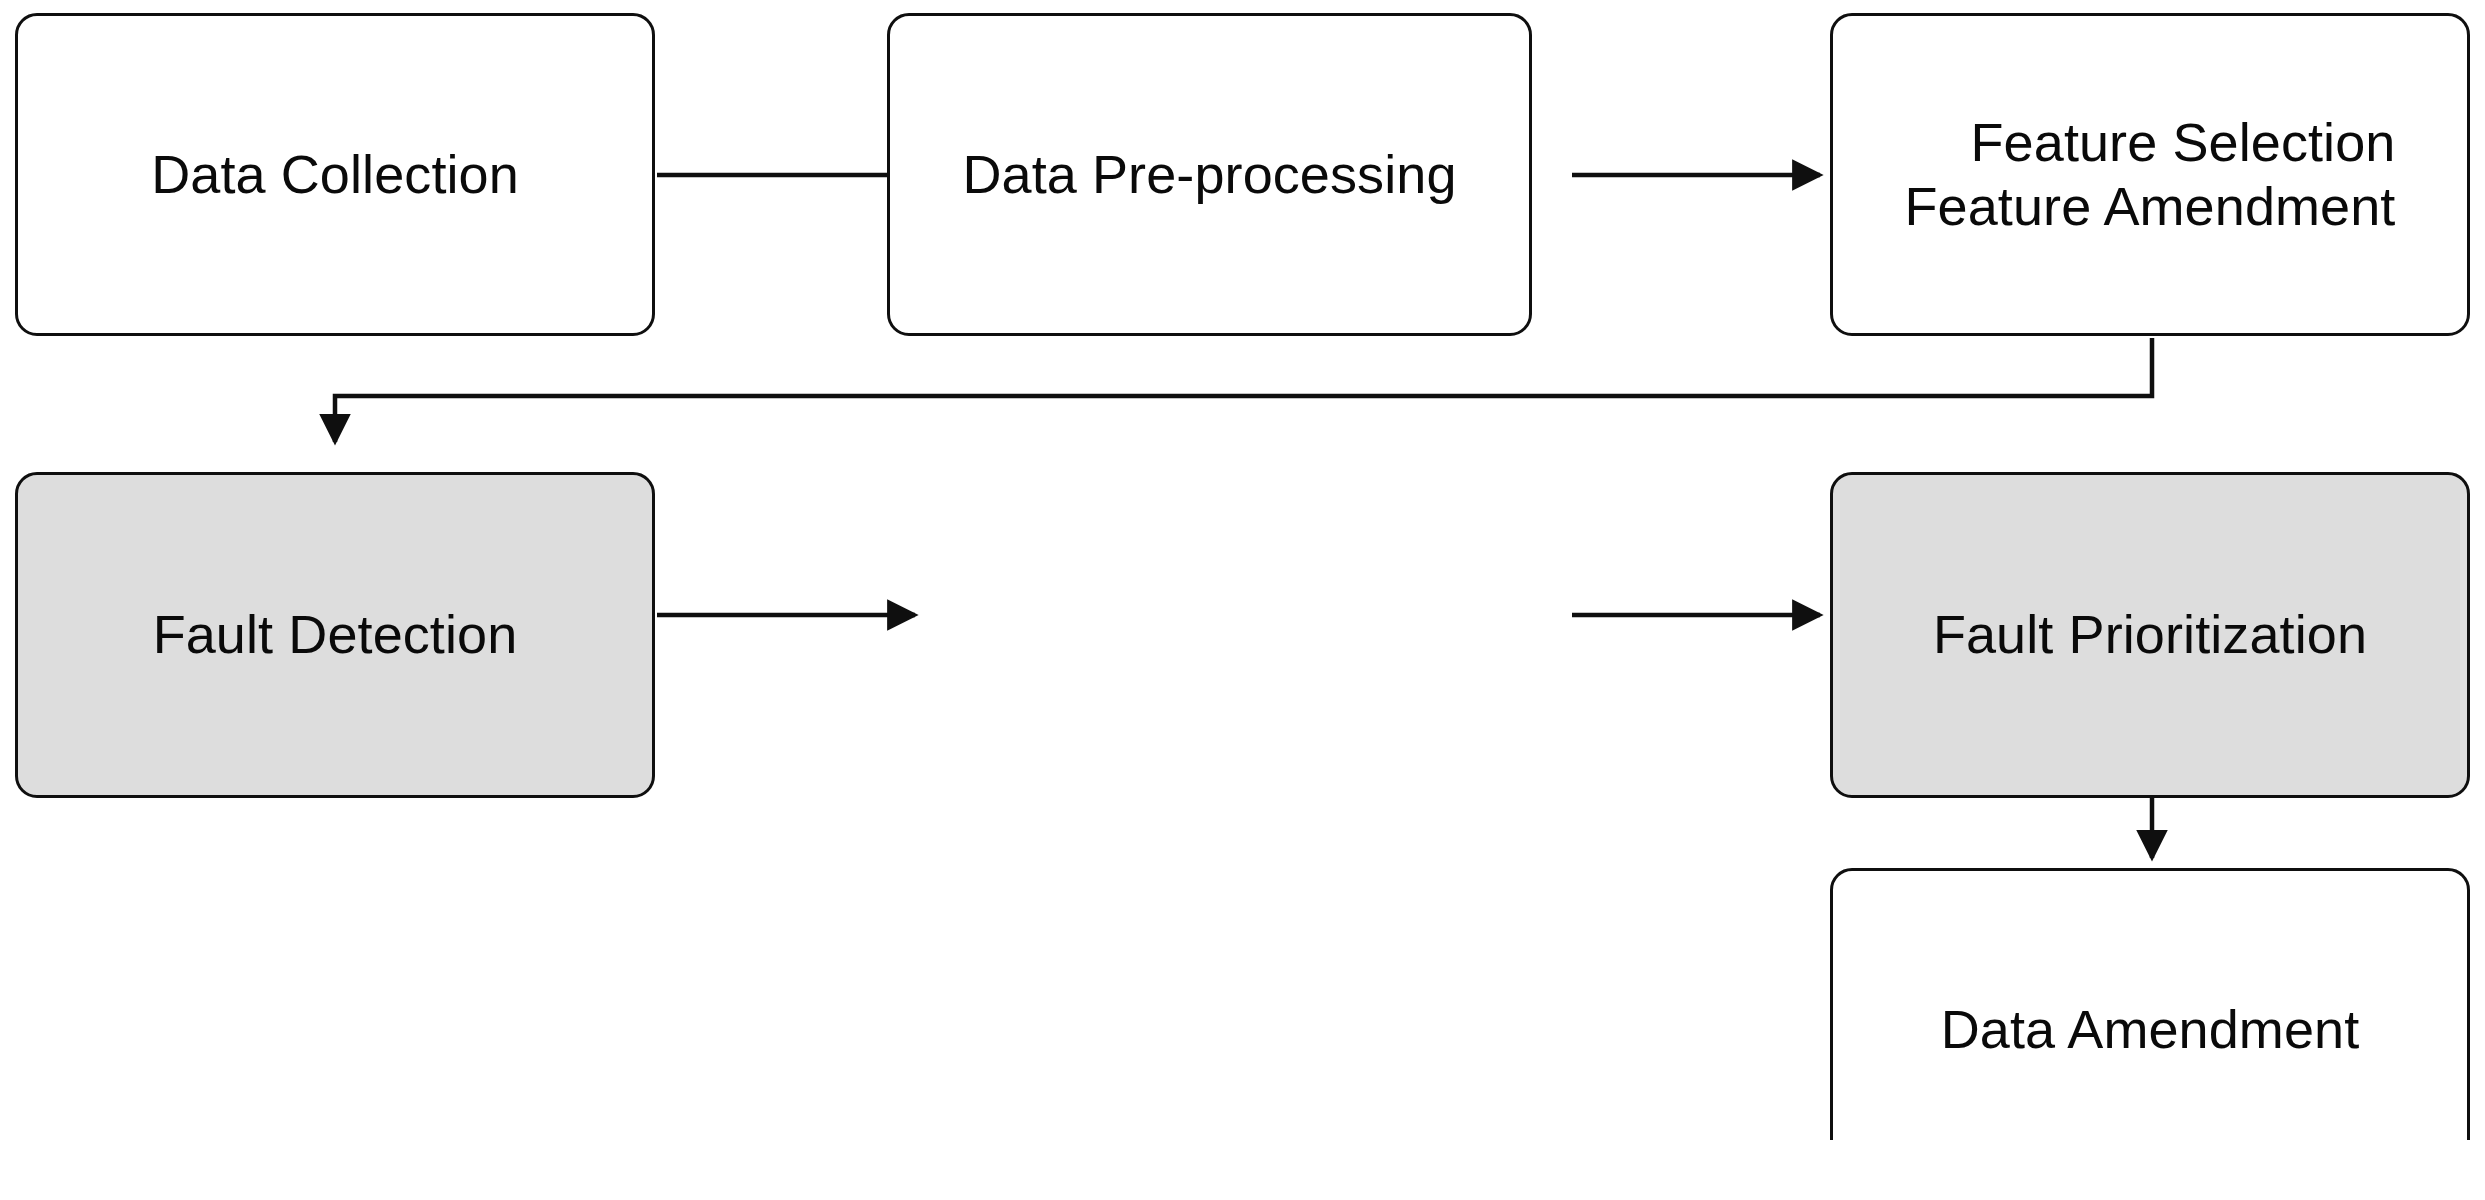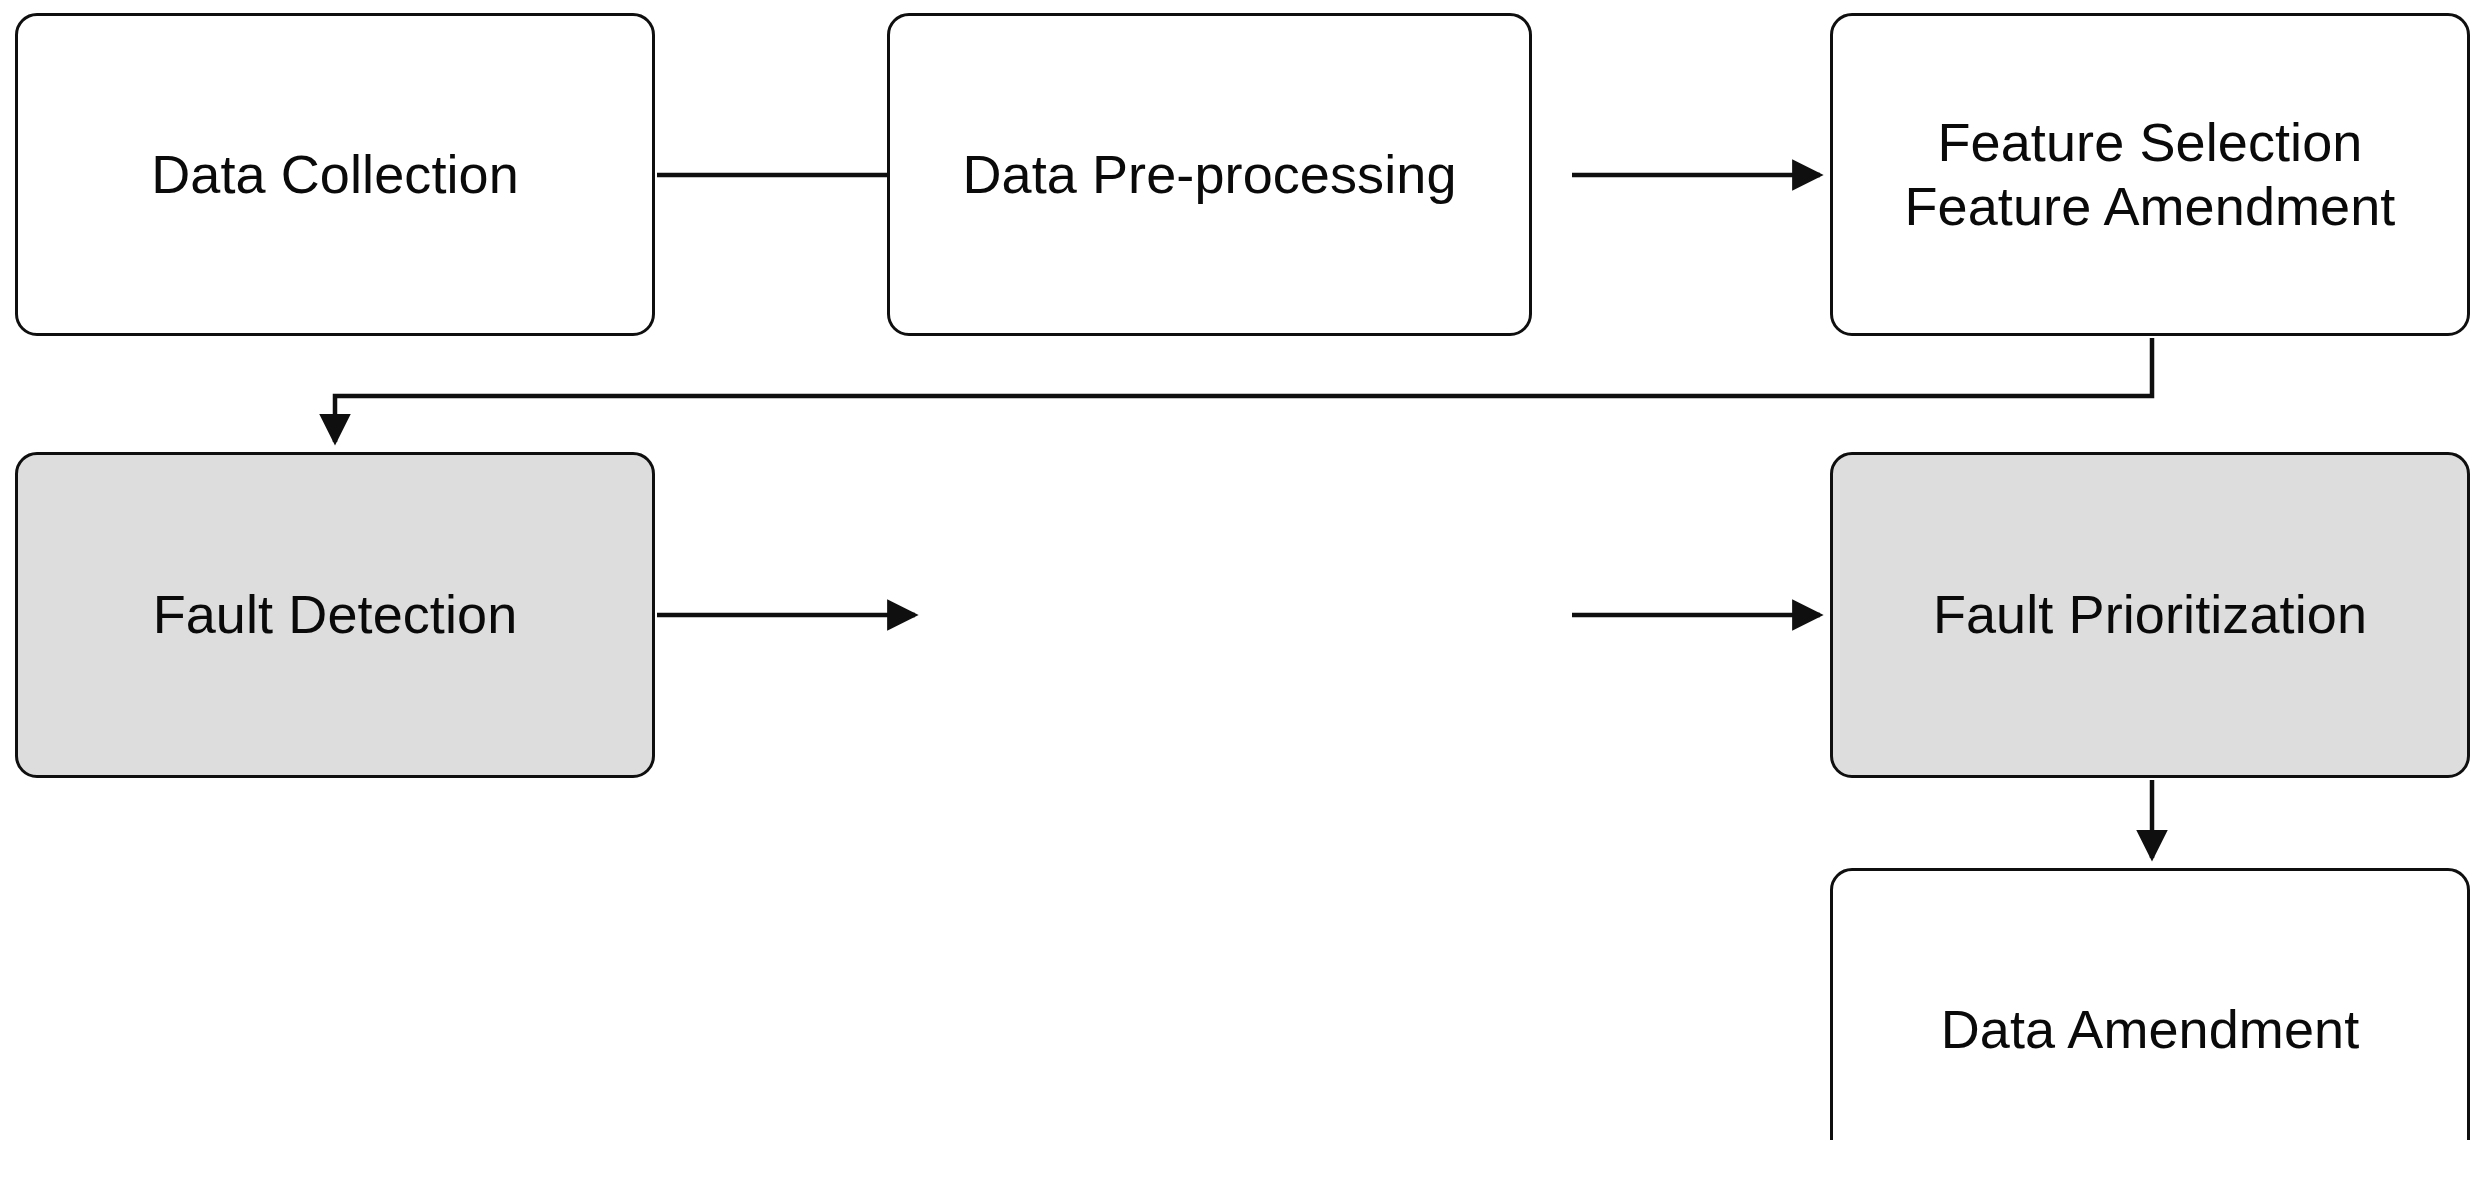--- a/index.html
+++ b/index.html
@@ -35,28 +35,28 @@
     justify-content: center;
     text-align: center;
     font-family: "Liberation Sans", sans-serif;
     font-size: 54px;
     line-height: 1.18;
     color: #0a0a0a;
     letter-spacing: 0.1px;
     padding: 0 18px;
   }
   .node.white { background: #ffffff; }
-  .node.gray  { background: #dddddd; }
+  .node.gray  { background: #dddddd; margin-top: 20px; }
   .node-label { display: block; }
   .node-label .line { display: block; white-space: nowrap; }
 
   
   #node-data-collection      { left: 15px;   top: 13px;  width: 640px; height: 323px; }
   #node-data-preprocessing   { left: 887px;  top: 13px;  width: 645px; height: 323px; }
-  #node-feature              { left: 1830px; top: 13px;  width: 640px; height: 323px; }
+  #node-feature              { left: 1830px; top: 13px;  width: 640px; height: 323px; text-align: right; }
   #node-fault-detection      { left: 15px;   top: 452px; width: 640px; height: 326px; }
   #node-fault-classification { left: 925px;  top: 452px; width: 645px; height: 326px; }
   #node-fault-prioritization { left: 1830px; top: 452px; width: 640px; height: 326px; }
   #node-fault-amendment      { left: 1830px; top: 868px; width: 640px; height: 324px; }
 </style>
 </head>
 <body>
 
 <div id="canvas">
 

